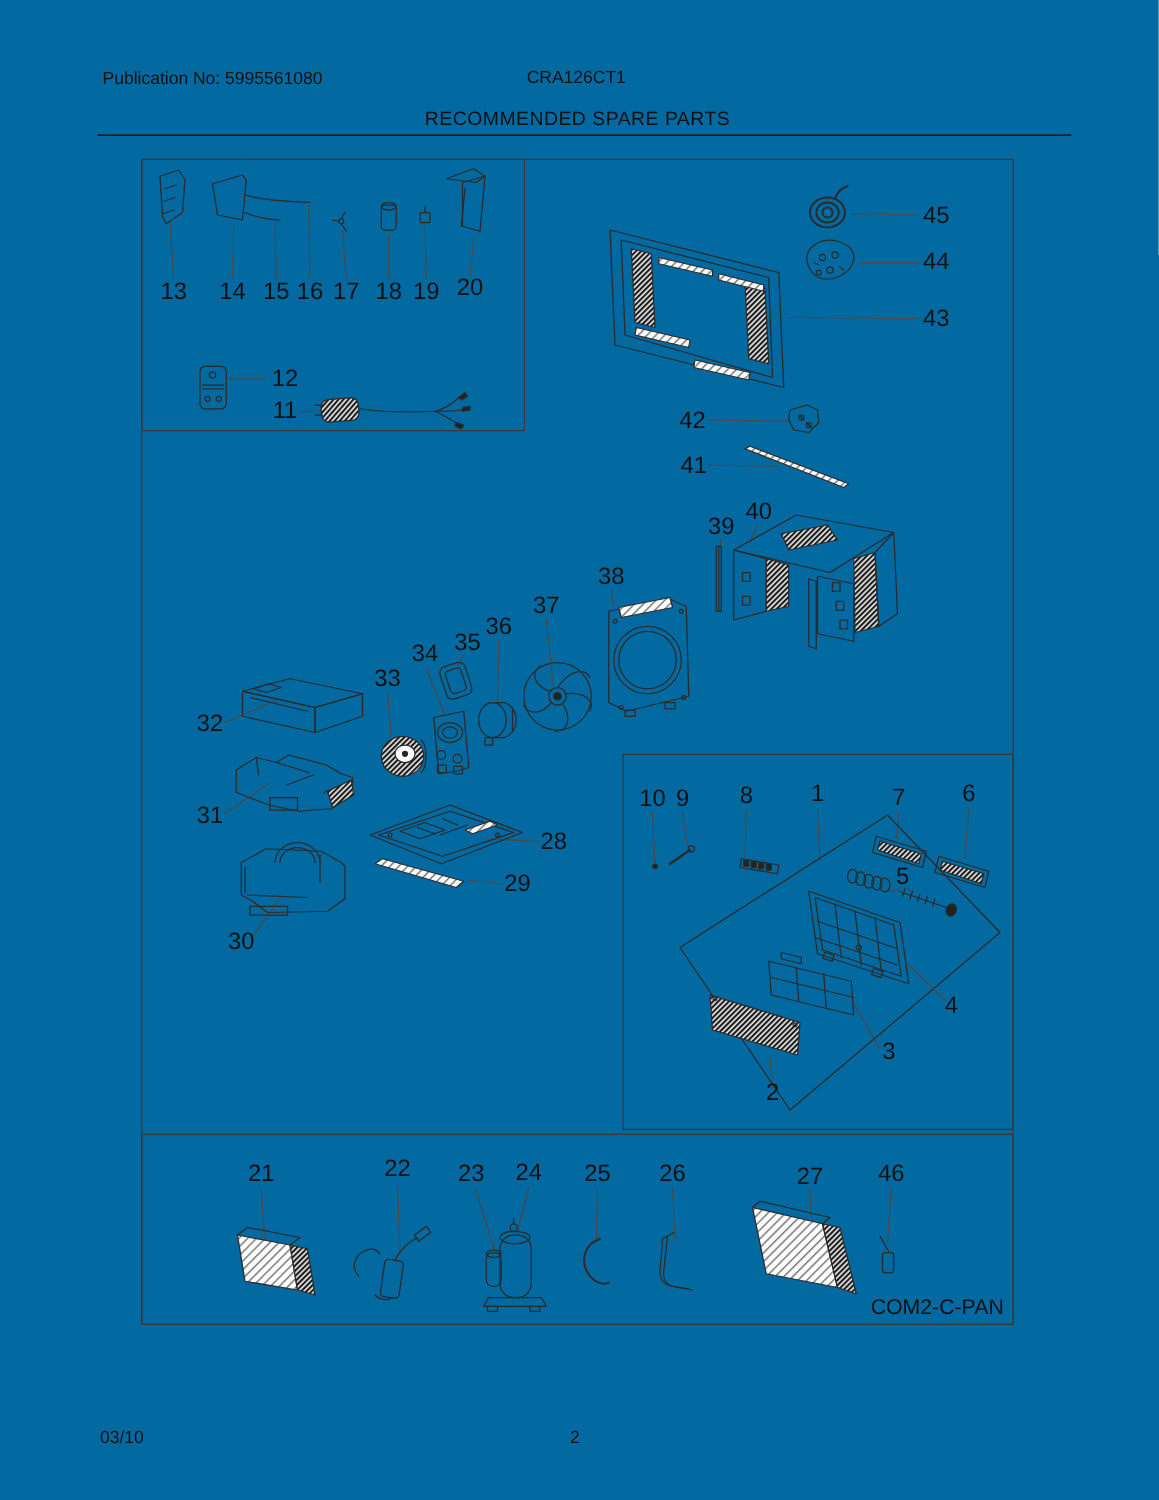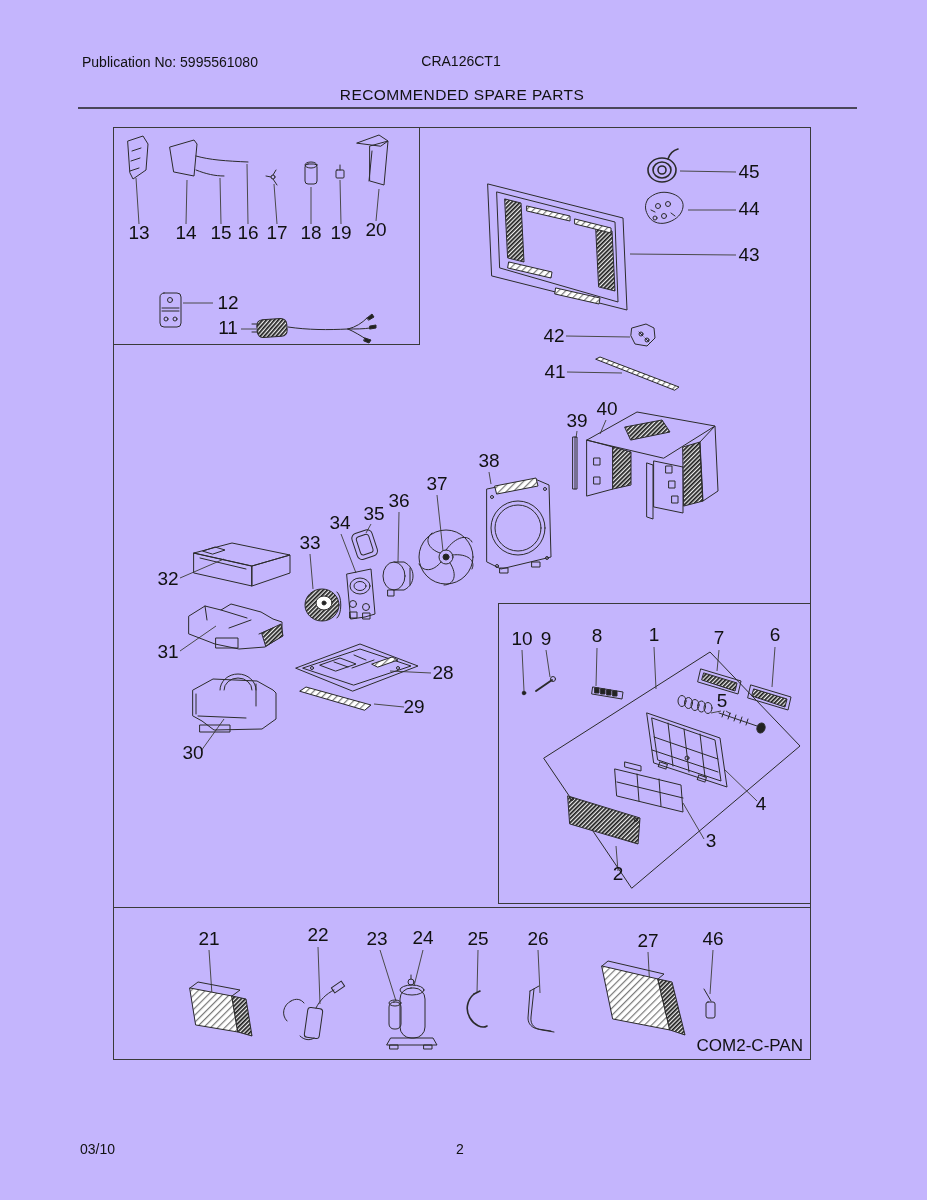--- a/index.html
+++ b/index.html
@@ -1,16 +1,16 @@
 <!DOCTYPE html>
 <html><head>
 <meta charset="utf-8">
 <style>
   html,body{margin:0;padding:0;background:#e8e8e8;}
-  .page{position:relative;width:927px;height:1200px;background:#c4b5fd;margin:0 auto;
+  .page{position:relative;width:927px;height:1200px;background:#0369a1;margin:0 auto;
         font-family:"Liberation Sans", sans-serif;overflow:hidden;}
   svg{position:absolute;left:0;top:0;}
   text{fill:#111;stroke:none;font-family:"Liberation Sans", sans-serif;}
   .t14{font-size:14px;}
   .title{font-size:15.5px;letter-spacing:.4px;}
   .callout{font-size:19px;}
   .code{font-size:17px;}
 </style>
 </head>
 <body>

